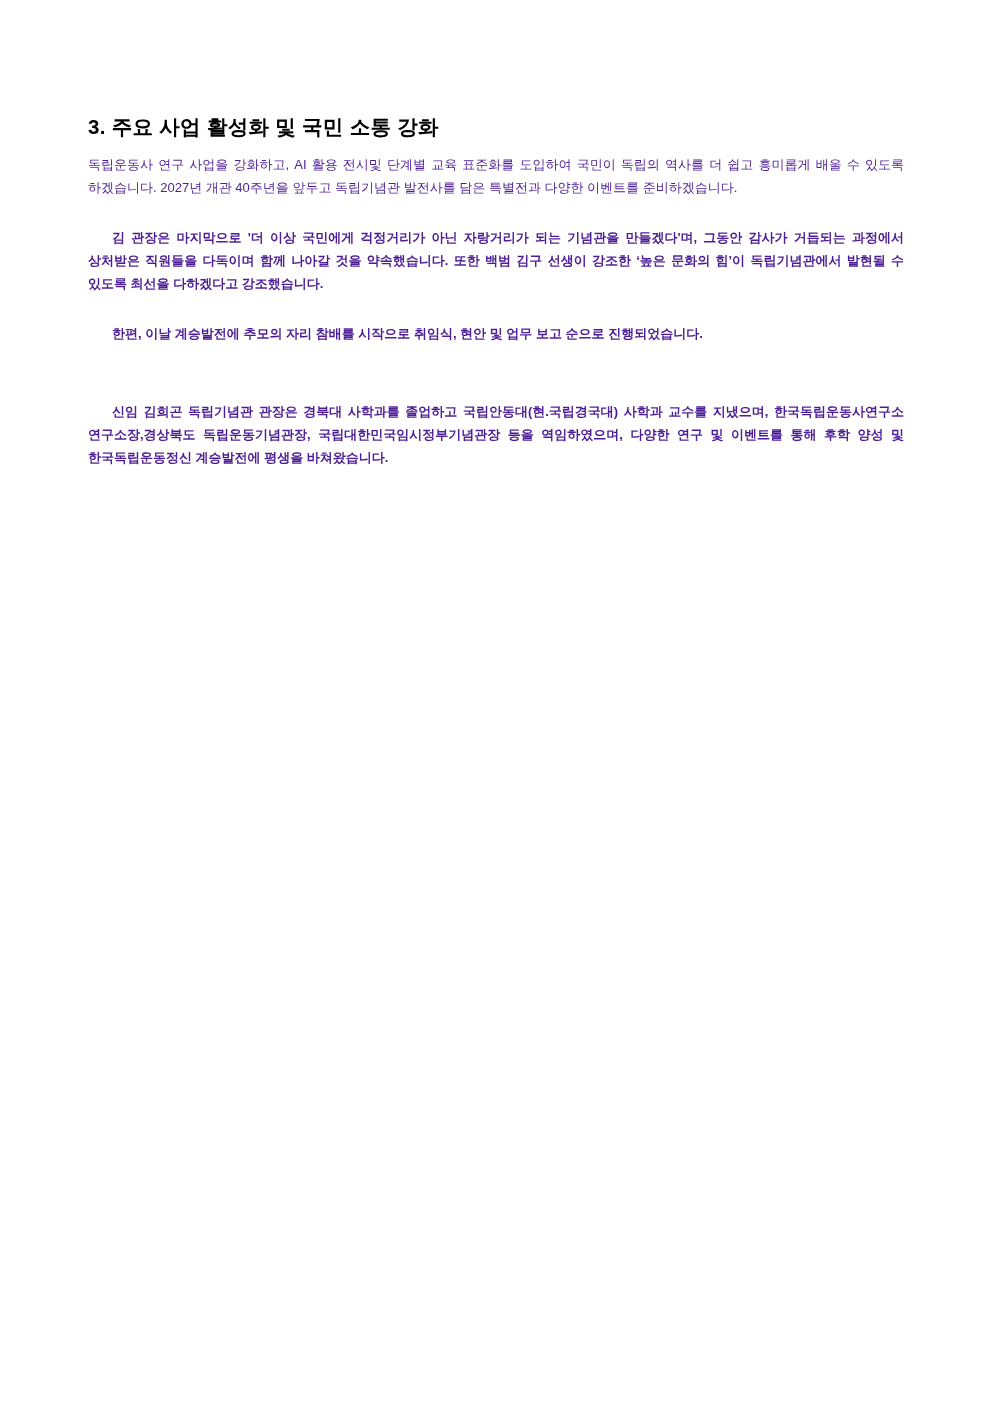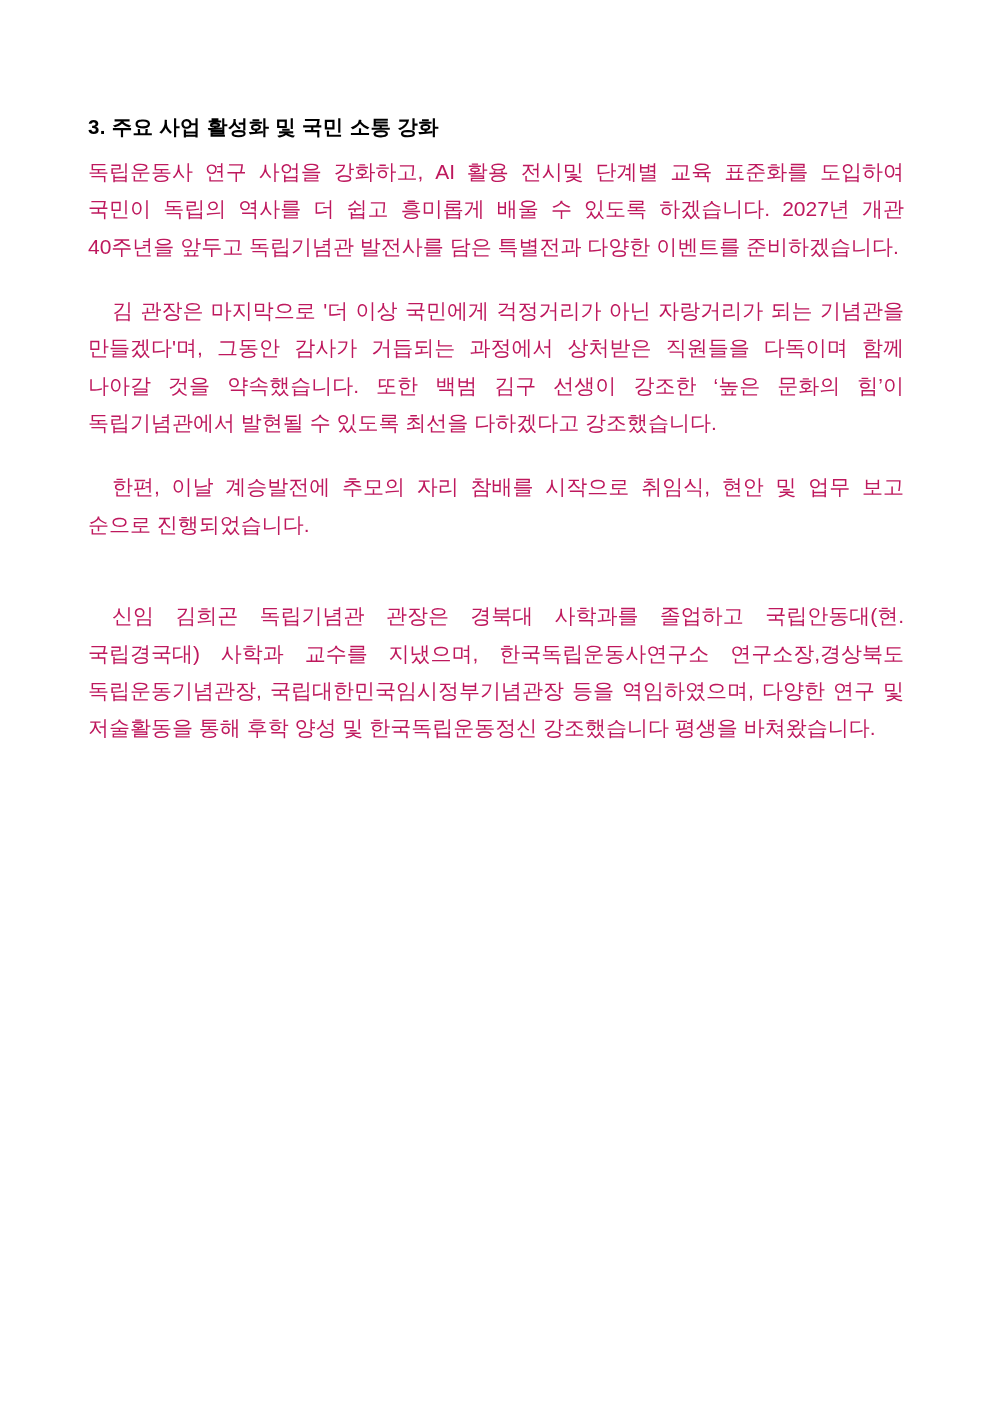--- a/index.html
+++ b/index.html
@@ -23,30 +23,31 @@
   }
   .doc-heading {
     font-size: 20.5px;
     font-weight: bold;
     letter-spacing: 0.3px;
     line-height: 1.5;
     margin: 0 0 10px 0;
     color: #000000;
   }
   p.para {
-    font-size: 21px;
+    font-size: 13px;
     line-height: 1.78;
     margin: 0;
     text-align: justify;
     text-justify: inter-character;
     word-break: keep-all;
-    color: #be185d;
+    color: #4c1d95;
   }
   p.para.indent {
     text-indent: 24px;
+    font-weight: bold;
   }
   .gap {
     height: 27px;
   }
 </style>
 </head>
 <body>
 
 <div class="page">
 
@@ -60,15 +61,15 @@
 
   <div class="gap"></div>
 
   <p class="para indent">한편, 이날 계승발전에 추모의 자리 참배를 시작으로 취임식, 현안 및 업무 보고 순으로 진행되었습니다.</p>
 
   <div class="gap"></div>
 
 
   <div class="gap"></div>
 
-  <p class="para indent">신임 김희곤 독립기념관 관장은 경북대 사학과를 졸업하고 국립안동대(현.국립경국대) 사학과 교수를 지냈으며, 한국독립운동사연구소 연구소장,경상북도 독립운동기념관장, 국립대한민국임시정부기념관장 등을 역임하였으며, 다양한 연구 및 저술활동을 통해 후학 양성 및 한국독립운동정신 강조했습니다 평생을 바쳐왔습니다.</p>
+  <p class="para indent">신임 김희곤 독립기념관 관장은 경북대 사학과를 졸업하고 국립안동대(현.국립경국대) 사학과 교수를 지냈으며, 한국독립운동사연구소 연구소장,경상북도 독립운동기념관장, 국립대한민국임시정부기념관장 등을 역임하였으며, 다양한 연구 및 이벤트를 통해 후학 양성 및 한국독립운동정신 계승발전에 평생을 바쳐왔습니다.</p>
 
 </div>
 
 </body></html>

